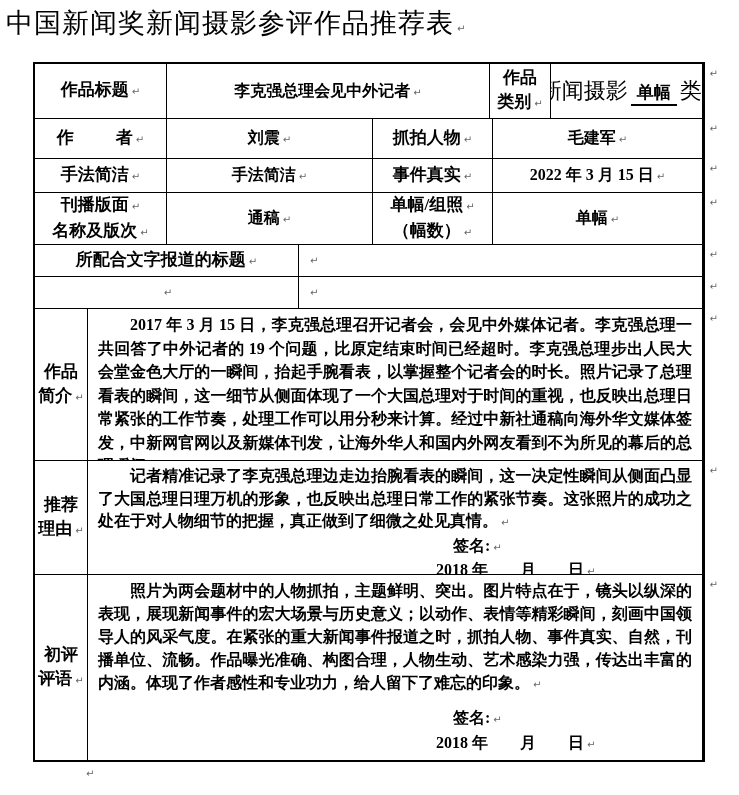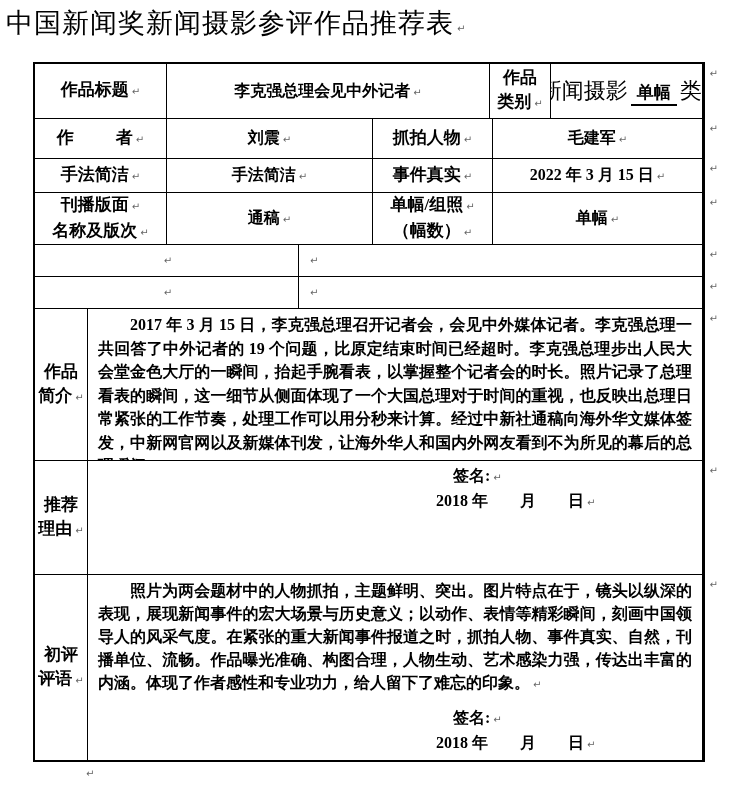--- a/index.html
+++ b/index.html
@@ -170,20 +170,21 @@
             <span>单幅</span>
             <span class="pm">↵</span>
           </div>
       </div>
       <span class="pm row-pm">↵</span>
     </div>
 
     <div class="row r5">
       <div class="cell lbl w264">
         <div class="hline">
+            <span>所配合文字报道的标题</span>
             <span class="pm">↵</span>
           </div>
       </div>
       <div class="cell val fx leftcell">
         <div class="hline">
             <span></span>
             <span class="pm">↵</span>
           </div>
       </div>
       <span class="pm row-pm">↵</span>
@@ -224,20 +225,21 @@
       <div class="cell lbl w53">
         <div class="hline">
             <span>推荐</span>
           </div>
         <div class="hline">
             <span>理由</span>
             <span class="pm">↵</span>
           </div>
       </div>
       <div class="cell para-cell fx">
+        <div class="para"><span>记者精准记录了李克强总理边走边抬腕看表的瞬间，这一决定性瞬间从侧面凸显了大国总理日理万机的形象，也反映出总理日常工作的紧张节奏。这张照片的成功之处在于对人物细节的把握，真正做到了细微之处见真情。</span><span class="pm">↵</span></div>
         <div class="sig"><span>签名:</span><span class="pm">↵</span></div>
         <div class="date"><span>2018 年　　月　　日</span><span class="pm">↵</span></div>
       </div>
       <span class="pm row-pm">↵</span>
     </div>
 
     <div class="row r9">
       <div class="cell lbl w53">
         <div class="hline">
             <span>初评</span>

